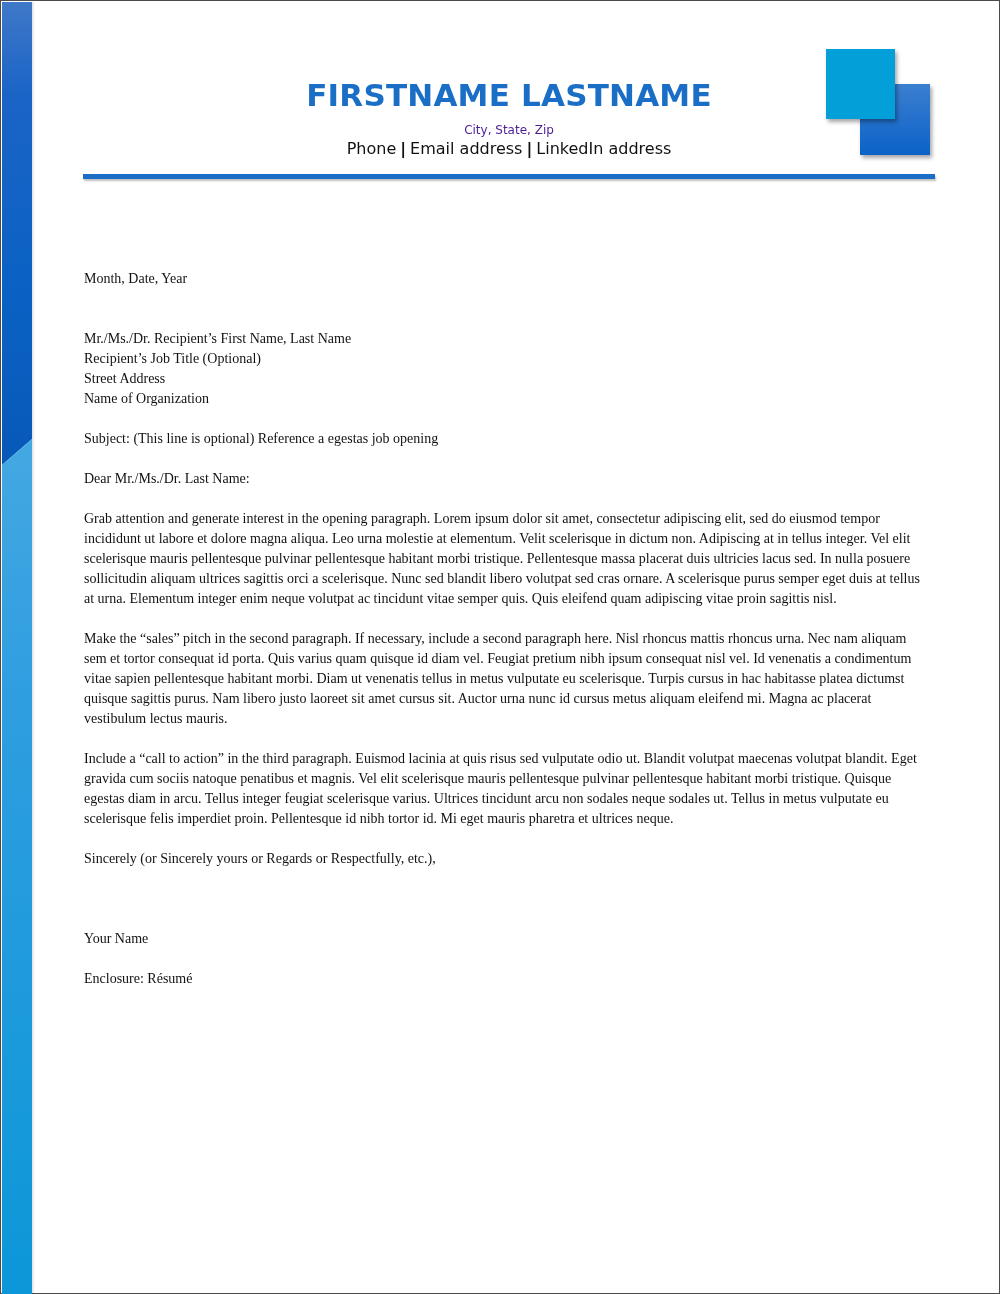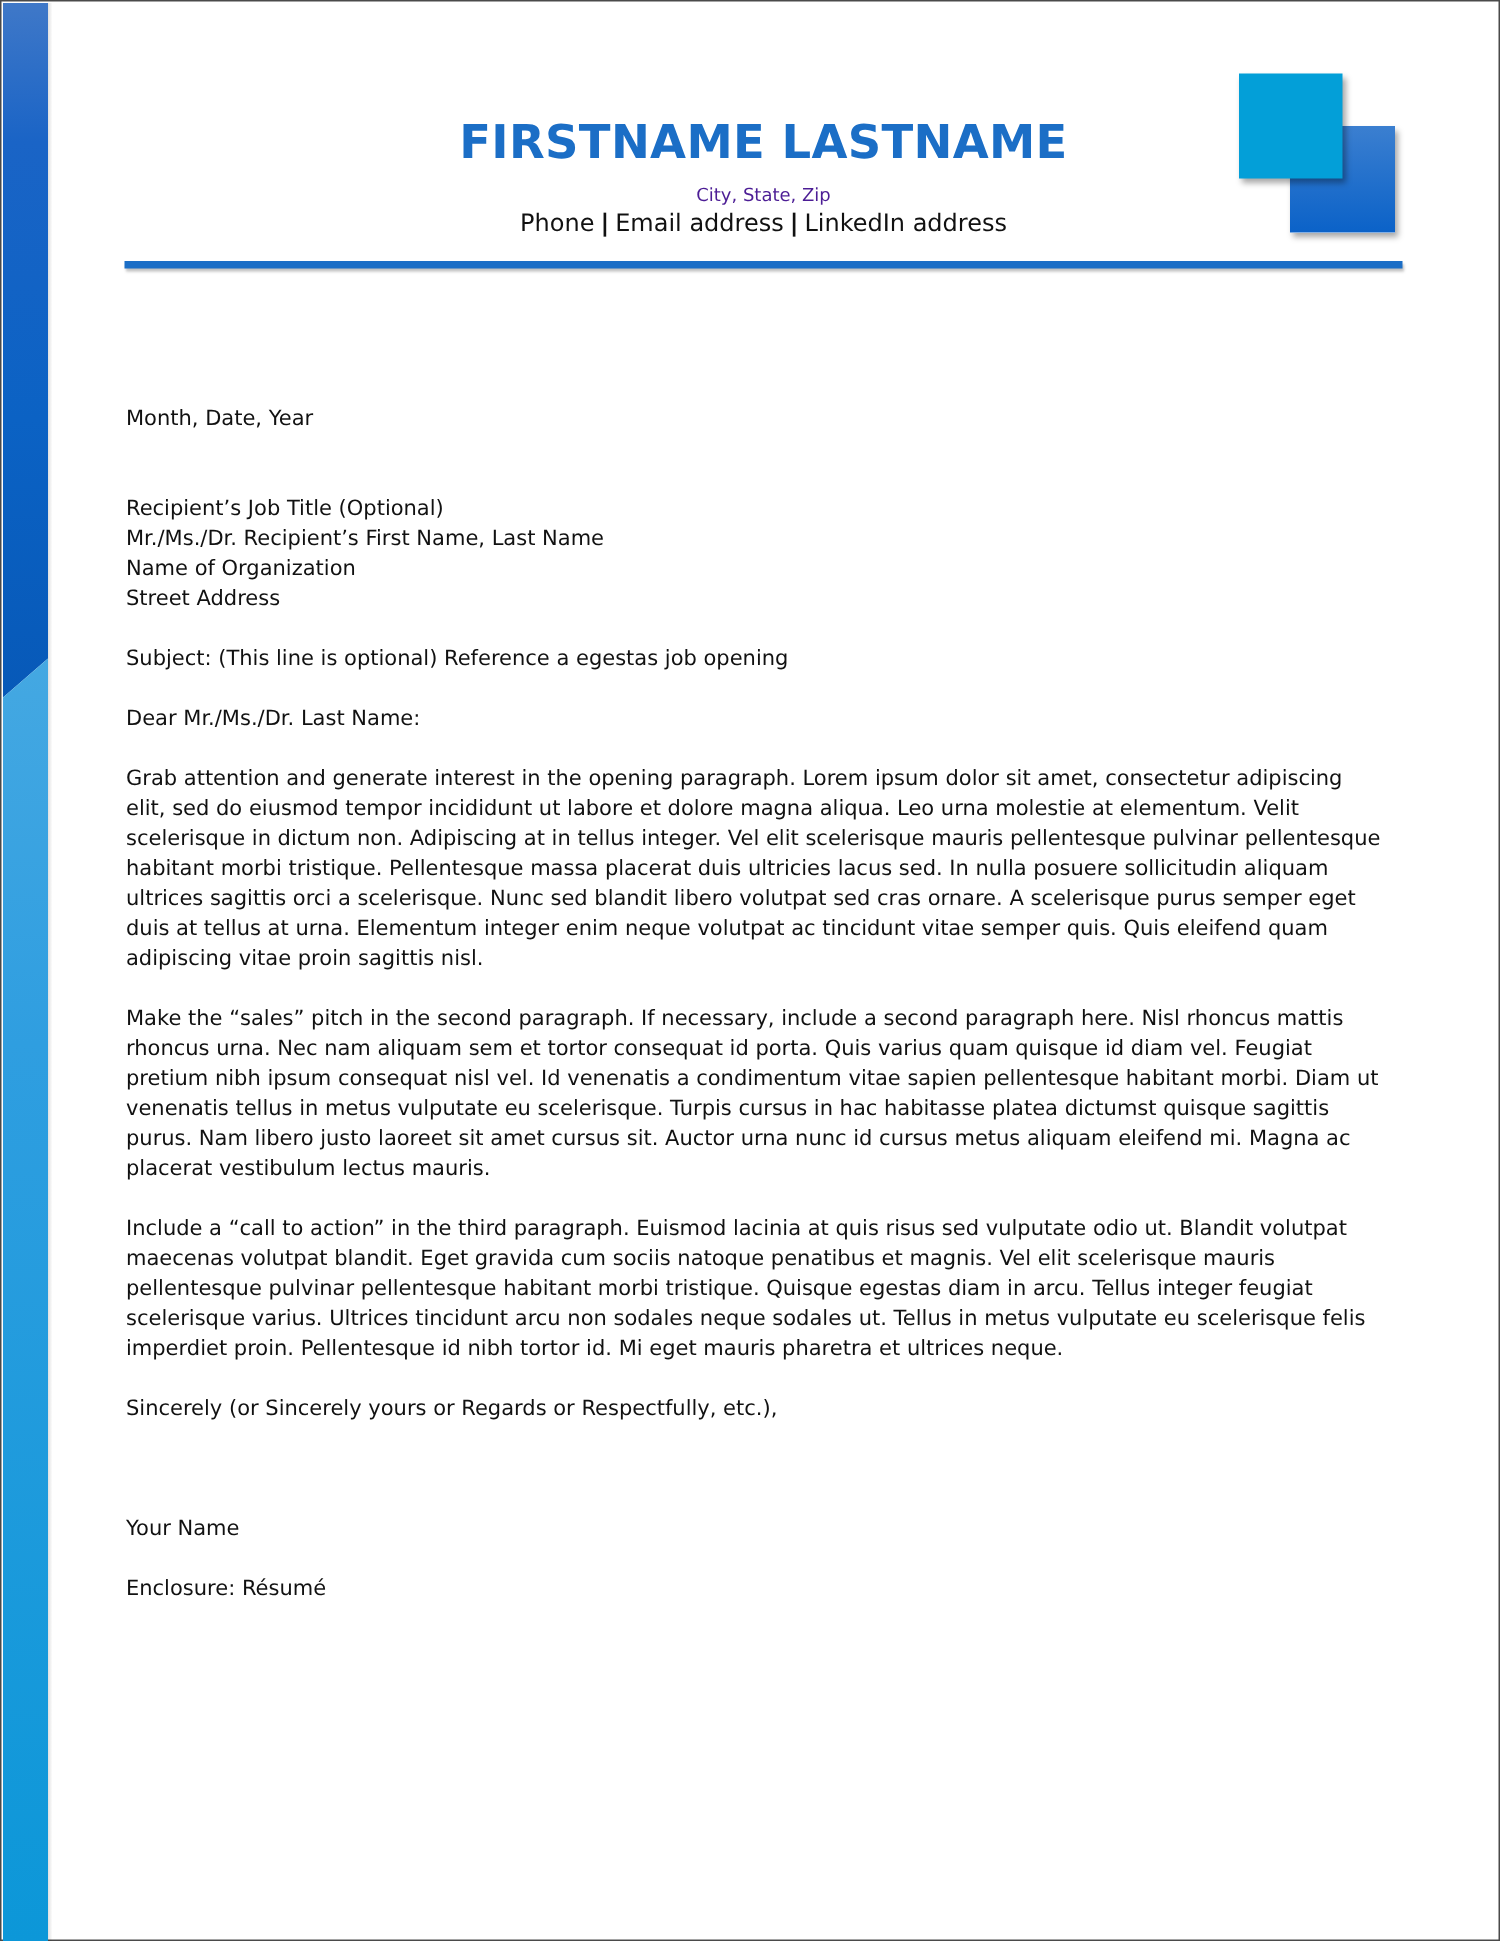--- a/index.html
+++ b/index.html
@@ -51,21 +51,21 @@
   .sq-front {
     position: absolute; left: 825px; top: 48px; width: 69px; height: 70px;
     background: #039fd8;
     box-shadow: 2px 3px 4px rgba(0,0,0,0.35);
   }
   
   .content {
     position: absolute; left: 83px; top: 268px; width: 840px;
     font-size: 14px; line-height: 20px; color: #111;
   }
-  .content p { margin: 0; }
+  .content p { margin: 0; font-family: Liberation Serif, serif; }
   .gap20 { height: 20px; }
   .gap40 { height: 40px; }
   .gap60 { height: 60px; }
 </style>
 </head>
 <body>
 
 <div class="page">
   <div class="sidebar-top"></div>
   <div class="sidebar-bottom"></div>
@@ -80,24 +80,24 @@
     <div class="contact-line">
       <span>Phone</span><span class="sep">|</span><span>Email address</span><span class="sep">|</span><span>LinkedIn address</span>
     </div>
   </div>
   <div class="rule"></div>
 
   <div class="content">
     <p>Month, Date, Year</p>
     <div class="gap40"></div>
     <div>
+      <p>Mr./Ms./Dr. Recipient’s First Name, Last Name</p>
       <p>Recipient’s Job Title (Optional)</p>
-      <p>Mr./Ms./Dr. Recipient’s First Name, Last Name</p>
+      <p>Street Address</p>
       <p>Name of Organization</p>
-      <p>Street Address</p>
     </div>
     <div class="gap20"></div>
     <p>Subject: (This line is optional) Reference a egestas job opening</p>
     <div class="gap20"></div>
     <p>Dear Mr./Ms./Dr. Last Name:</p>
     <div class="gap20"></div>
     <p>Grab attention and generate interest in the opening paragraph. Lorem ipsum dolor sit amet, consectetur adipiscing elit, sed do eiusmod tempor incididunt ut labore et dolore magna aliqua. Leo urna molestie at elementum. Velit scelerisque in dictum non. Adipiscing at in tellus integer. Vel elit scelerisque mauris pellentesque pulvinar pellentesque habitant morbi tristique. Pellentesque massa placerat duis ultricies lacus sed. In nulla posuere sollicitudin aliquam ultrices sagittis orci a scelerisque. Nunc sed blandit libero volutpat sed cras ornare. A scelerisque purus semper eget duis at tellus at urna. Elementum integer enim neque volutpat ac tincidunt vitae semper quis. Quis eleifend quam adipiscing vitae proin sagittis nisl.</p>
     <div class="gap20"></div>
     <p>Make the “sales” pitch in the second paragraph. If necessary, include a second paragraph here. Nisl rhoncus mattis rhoncus urna. Nec nam aliquam sem et tortor consequat id porta. Quis varius quam quisque id diam vel. Feugiat pretium nibh ipsum consequat nisl vel. Id venenatis a condimentum vitae sapien pellentesque habitant morbi. Diam ut venenatis tellus in metus vulputate eu scelerisque. Turpis cursus in hac habitasse platea dictumst quisque sagittis purus. Nam libero justo laoreet sit amet cursus sit. Auctor urna nunc id cursus metus aliquam eleifend mi. Magna ac placerat vestibulum lectus mauris.</p>
     <div class="gap20"></div>

